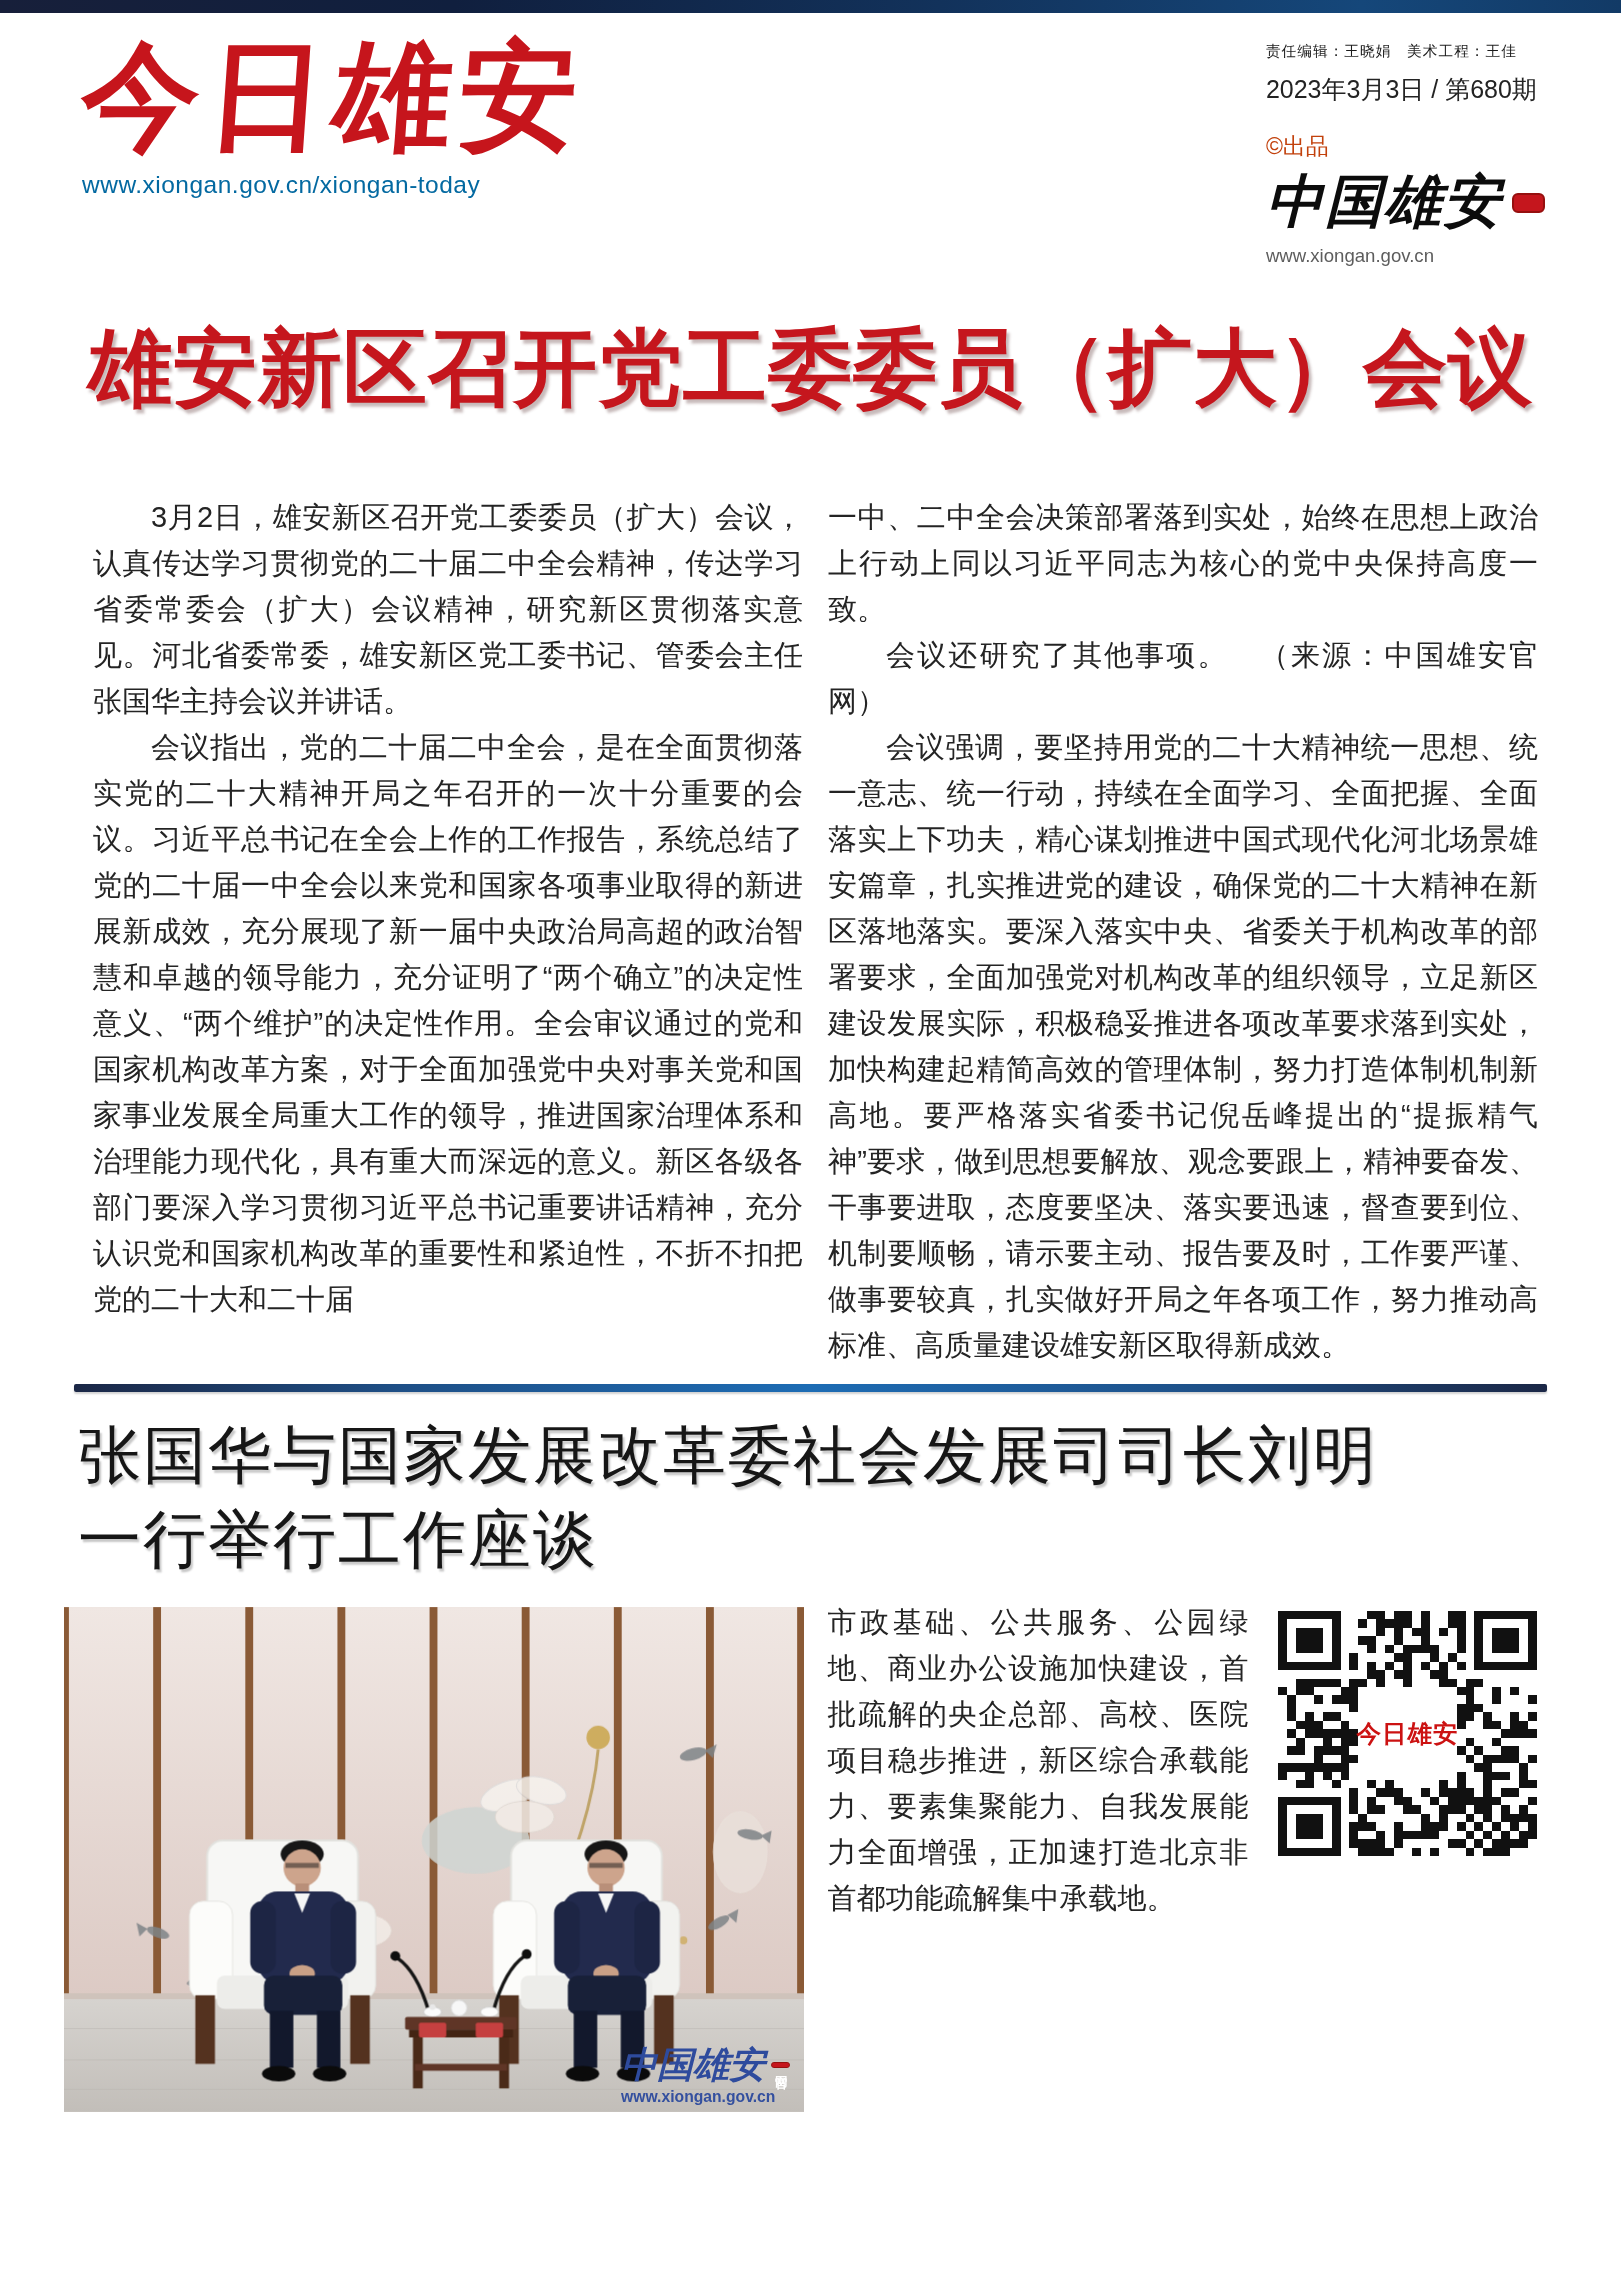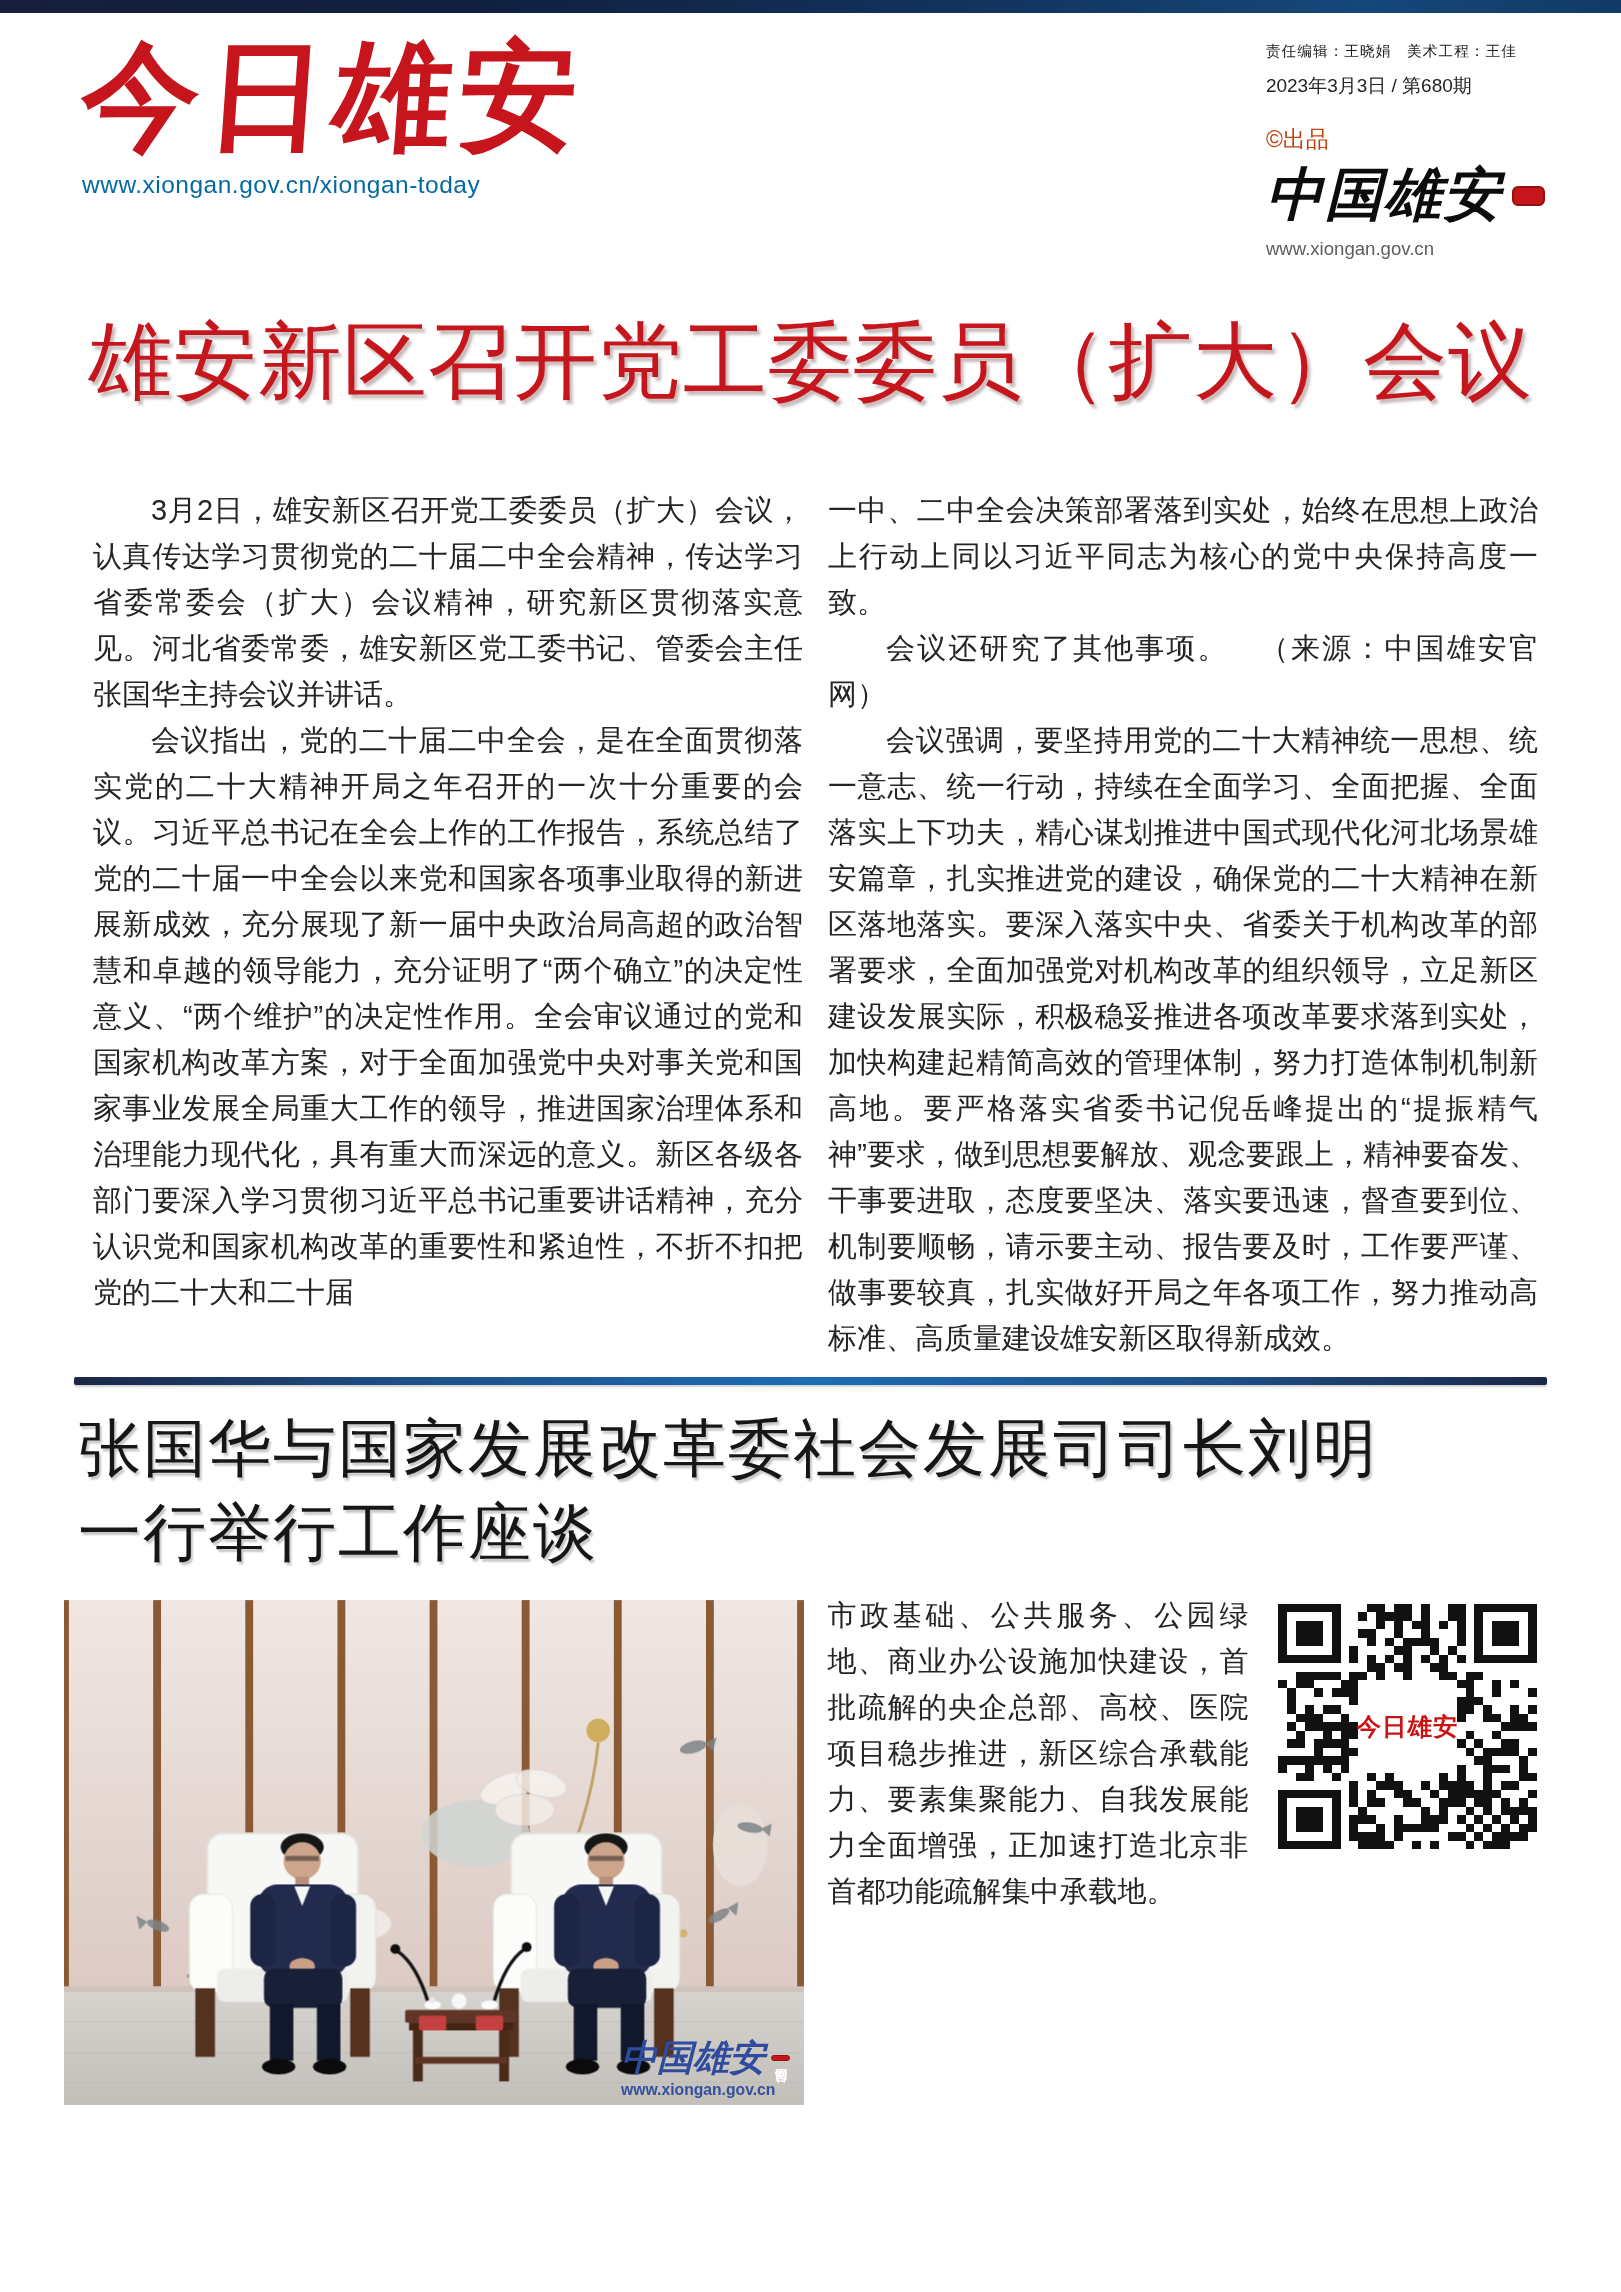--- a/index.html
+++ b/index.html
@@ -8,32 +8,32 @@
         font-family:"Liberation Sans","DejaVu Sans",sans-serif;color:#222}
   .topbar{height:12.7px;background:linear-gradient(90deg,#171f3a 0%,#101f3e 28%,#12325b 58%,#15477a 84%,#123a66 100%)}
 
   
   .header{display:flex;justify-content:space-between;align-items:flex-start;padding:23.5px 76px 0 82px}
   .mast-title{font-family:"Liberation Serif","DejaVu Serif",serif;font-weight:900;font-size:118px;line-height:1.05;
               color:#c6151c;letter-spacing:7.8px;transform:skewX(-4deg)}
   .mast-url{margin-top:11px;font-size:24.5px;color:#0369a1;letter-spacing:0.5px}
   .hright{text-align:left;padding-top:5.9px}
   .editors{font-size:14.7px;color:#1c1c1c;letter-spacing:1px}
-  .issue{margin-top:11.8px;font-size:19px;color:#232323}
+  .issue{margin-top:11.8px;font-size:25px;color:#232323}
   .produced{margin-top:25.5px;font-size:23px;color:#c2410c}
   .brand{margin-top:2px;display:flex;justify-content:flex-end;align-items:center;gap:9.8px}
   .brand-name{font-family:"Liberation Serif","DejaVu Serif",serif;font-size:57px;font-weight:900;font-style:italic;
               color:#0c0c0c;letter-spacing:2px}
   .seal{display:inline-block;writing-mode:vertical-rl;text-orientation:upright;background:#c5161d;color:#fff;
         font-weight:700;border-radius:5.9px;padding:4.9px 3.9px;font-size:19.6px;letter-spacing:2.9px;border:2px solid #96100f;
         line-height:1.1}
   .brand-url{margin-top:3.9px;margin-right:57px;font-size:18.6px;color:#5d5d5d}
 
   
-  .headline1{margin:49px 76px 0;text-align:center;font-family:"Liberation Serif","DejaVu Serif",serif;font-weight:400;
+  .headline1{margin:49px 76px 0;text-align:center;font-family:"Liberation Serif","DejaVu Serif",serif;font-weight:700;
              font-size:84px;line-height:1.25;color:#c5161d;letter-spacing:1px;text-shadow:2.9px 3.9px 2.9px rgba(70,25,25,.30)}
   .a1cols{display:flex;gap:25px;padding:73px 78px 0 93px}
   .a1cols .col{width:710px}
   .bodyp{font-size:29px;line-height:46px;color:#242424;text-align:justify;text-indent:2em;font-weight:400}
   .noindent{text-indent:0}
 
   .divider{height:7.8px;margin:15.7px 74px 0;border-radius:2px;
            background:linear-gradient(90deg,#1b2746 0%,#1e4f86 22%,#1d6cb4 50%,#1e4f86 78%,#1b2746 100%);
            box-shadow:0 2px 2px rgba(0,0,0,.18)}
 

